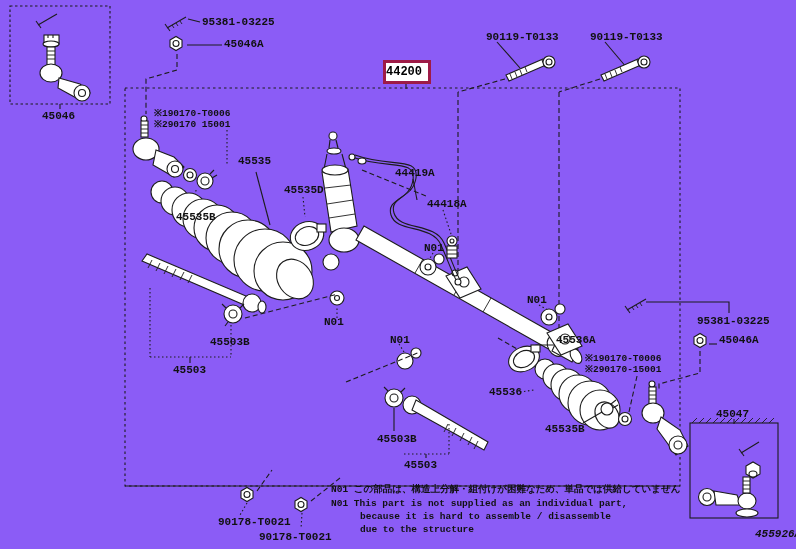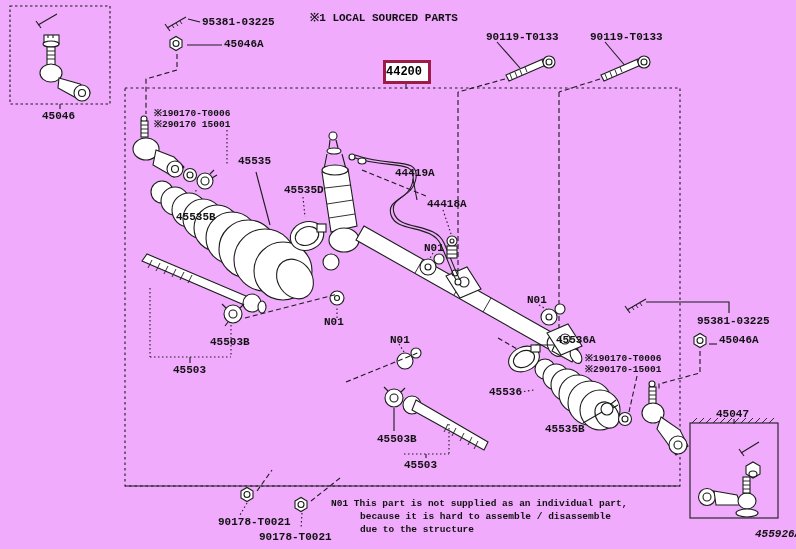--- a/index.html
+++ b/index.html
@@ -1,17 +1,17 @@
 <!DOCTYPE html>
 <html><head>
 <meta charset="utf-8">
 <style>
   html,body{margin:0;padding:0;background:#ffffff;}
   .canvas{
-    position:relative;width:796px;height:549px;background:#f0abfc;overflow:hidden;
+    position:relative;width:796px;height:549px;background:#8b5cf6;overflow:hidden;
     font-family:"Liberation Mono","DejaVu Sans Mono",monospace;
   }
   .canvas svg{position:absolute;left:0;top:0;}
   svg .s{stroke:#1c1c1c;fill:none;stroke-width:1.1;}
   svg .f{stroke:#1c1c1c;fill:#ffffff;stroke-width:1.1;}
   svg .dash{stroke-dasharray:5 3;}
   svg .dot{stroke-dasharray:1.5 2.5;}
   svg .fine{stroke-width:0.9;}
   .lbl{
     position:absolute;font-weight:bold;font-size:11px;line-height:12px;
@@ -366,21 +366,20 @@
     <line x1="311" y1="501" x2="340" y2="478" class="s dash"></line>
   </g>
 </svg>
 
 <span class="lbl" style="left:202px;top:16px">95381-03225</span>
 <span class="lbl" style="left:224px;top:38px">45046A</span>
 <span class="lbl" style="left:42px;top:110px">45046</span>
 <span class="lbl sm" style="left:154px;top:108px">※190170-T0006</span>
 <span class="lbl sm" style="left:154px;top:119px">※290170 15001</span>
 
-<span class="lbl" style="left:310px;top:12px">※1 LOCAL SOURCED PARTS</span>
 
 <div class="badge" style="border-color: rgb(158, 27, 71);">44200</div>
 
 <span class="lbl" style="left:486px;top:31px">90119-T0133</span>
 <span class="lbl" style="left:590px;top:31px">90119-T0133</span>
 
 <span class="lbl" style="left:238px;top:155px">45535</span>
 <span class="lbl" style="left:284px;top:184px">45535D</span>
 <span class="lbl" style="left:176px;top:211px">45535B</span>
 
@@ -403,19 +402,20 @@
 <span class="lbl sm" style="left:585px;top:364px">※290170-15001</span>
 <span class="lbl" style="left:545px;top:423px">45535B</span>
 
 <span class="lbl" style="left:697px;top:315px">95381-03225</span>
 <span class="lbl" style="left:719px;top:334px">45046A</span>
 <span class="lbl" style="left:716px;top:408px">45047</span>
 
 <span class="lbl" style="left:218px;top:516px">90178-T0021</span>
 <span class="lbl" style="left:259px;top:531px">90178-T0021</span>
 
+<span class="lbl note jp" style="left:331px;top:484px">N01 この部品は、構造上分解・組付けが困難なため、単品では供給していません</span>
 <span class="lbl note" style="left:331px;top:498px">N01 This part is not supplied as an individual part,</span>
 <span class="lbl note" style="left:360px;top:511px">because it is hard to assemble / disassemble</span>
 <span class="lbl note" style="left:360px;top:524px">due to the structure</span>
 
 <span class="lbl fig" style="left:711px;top:528px">455926A</span>
 
 </div>
 
 </body></html>

